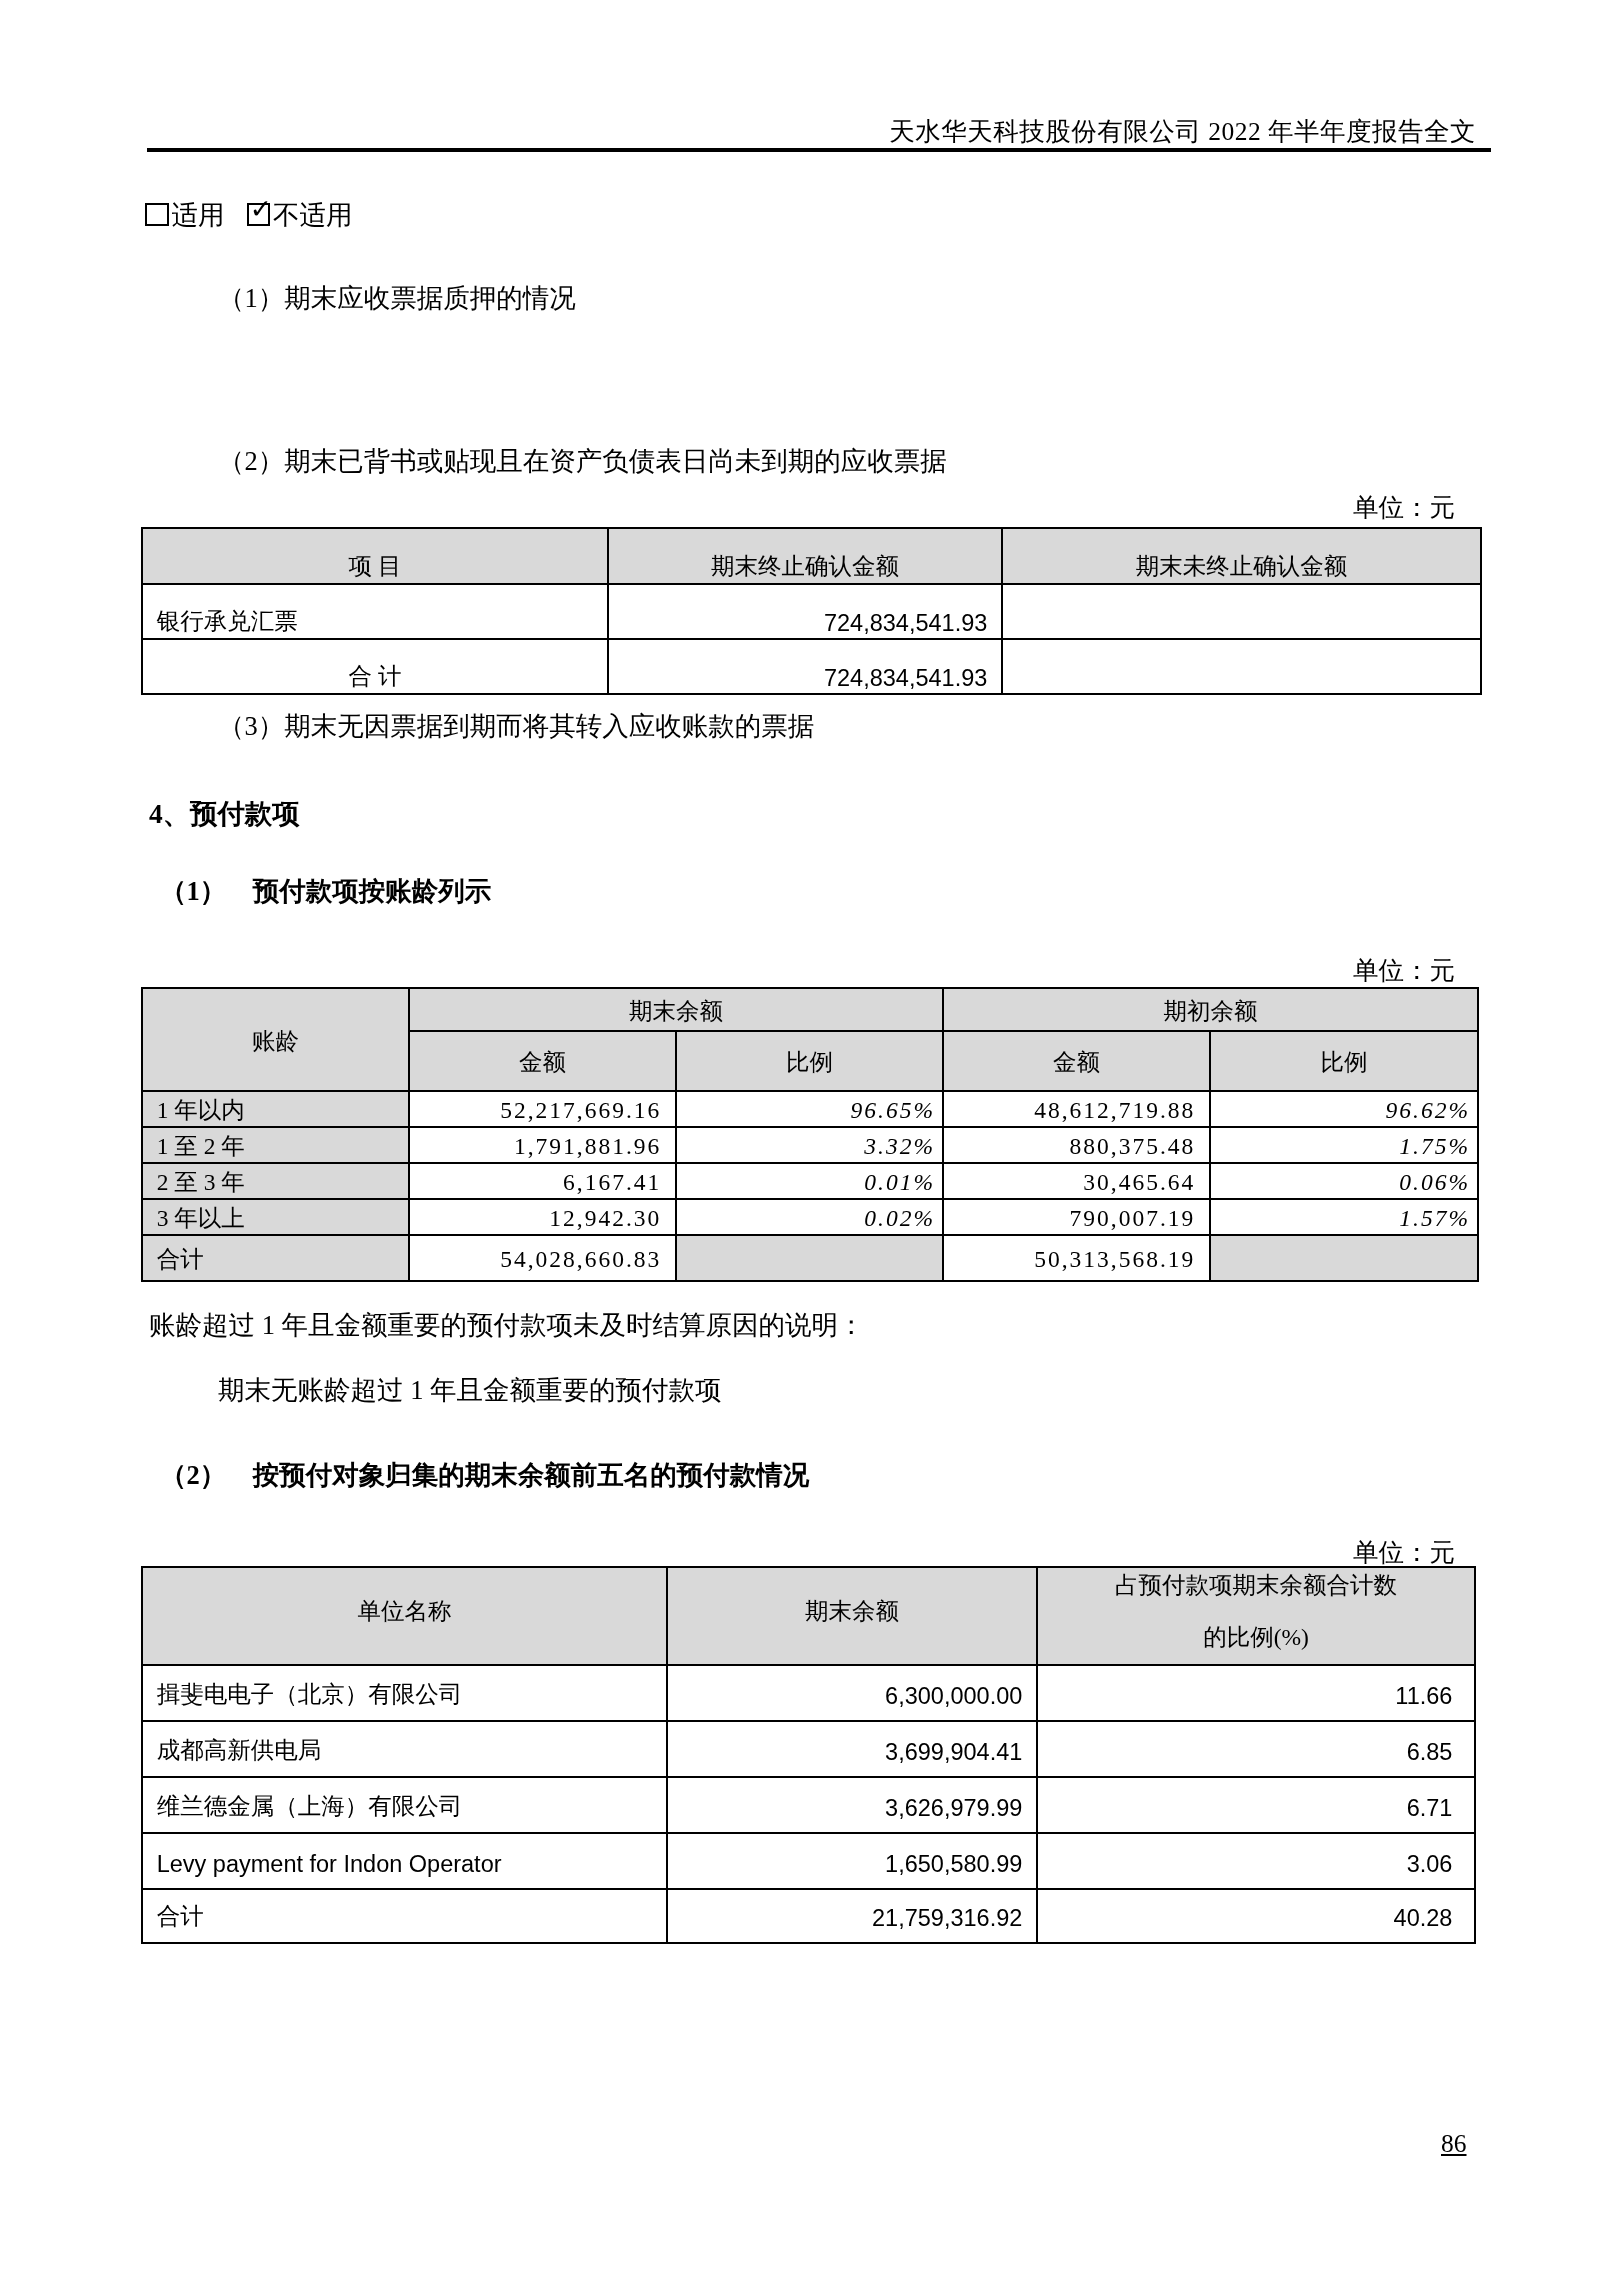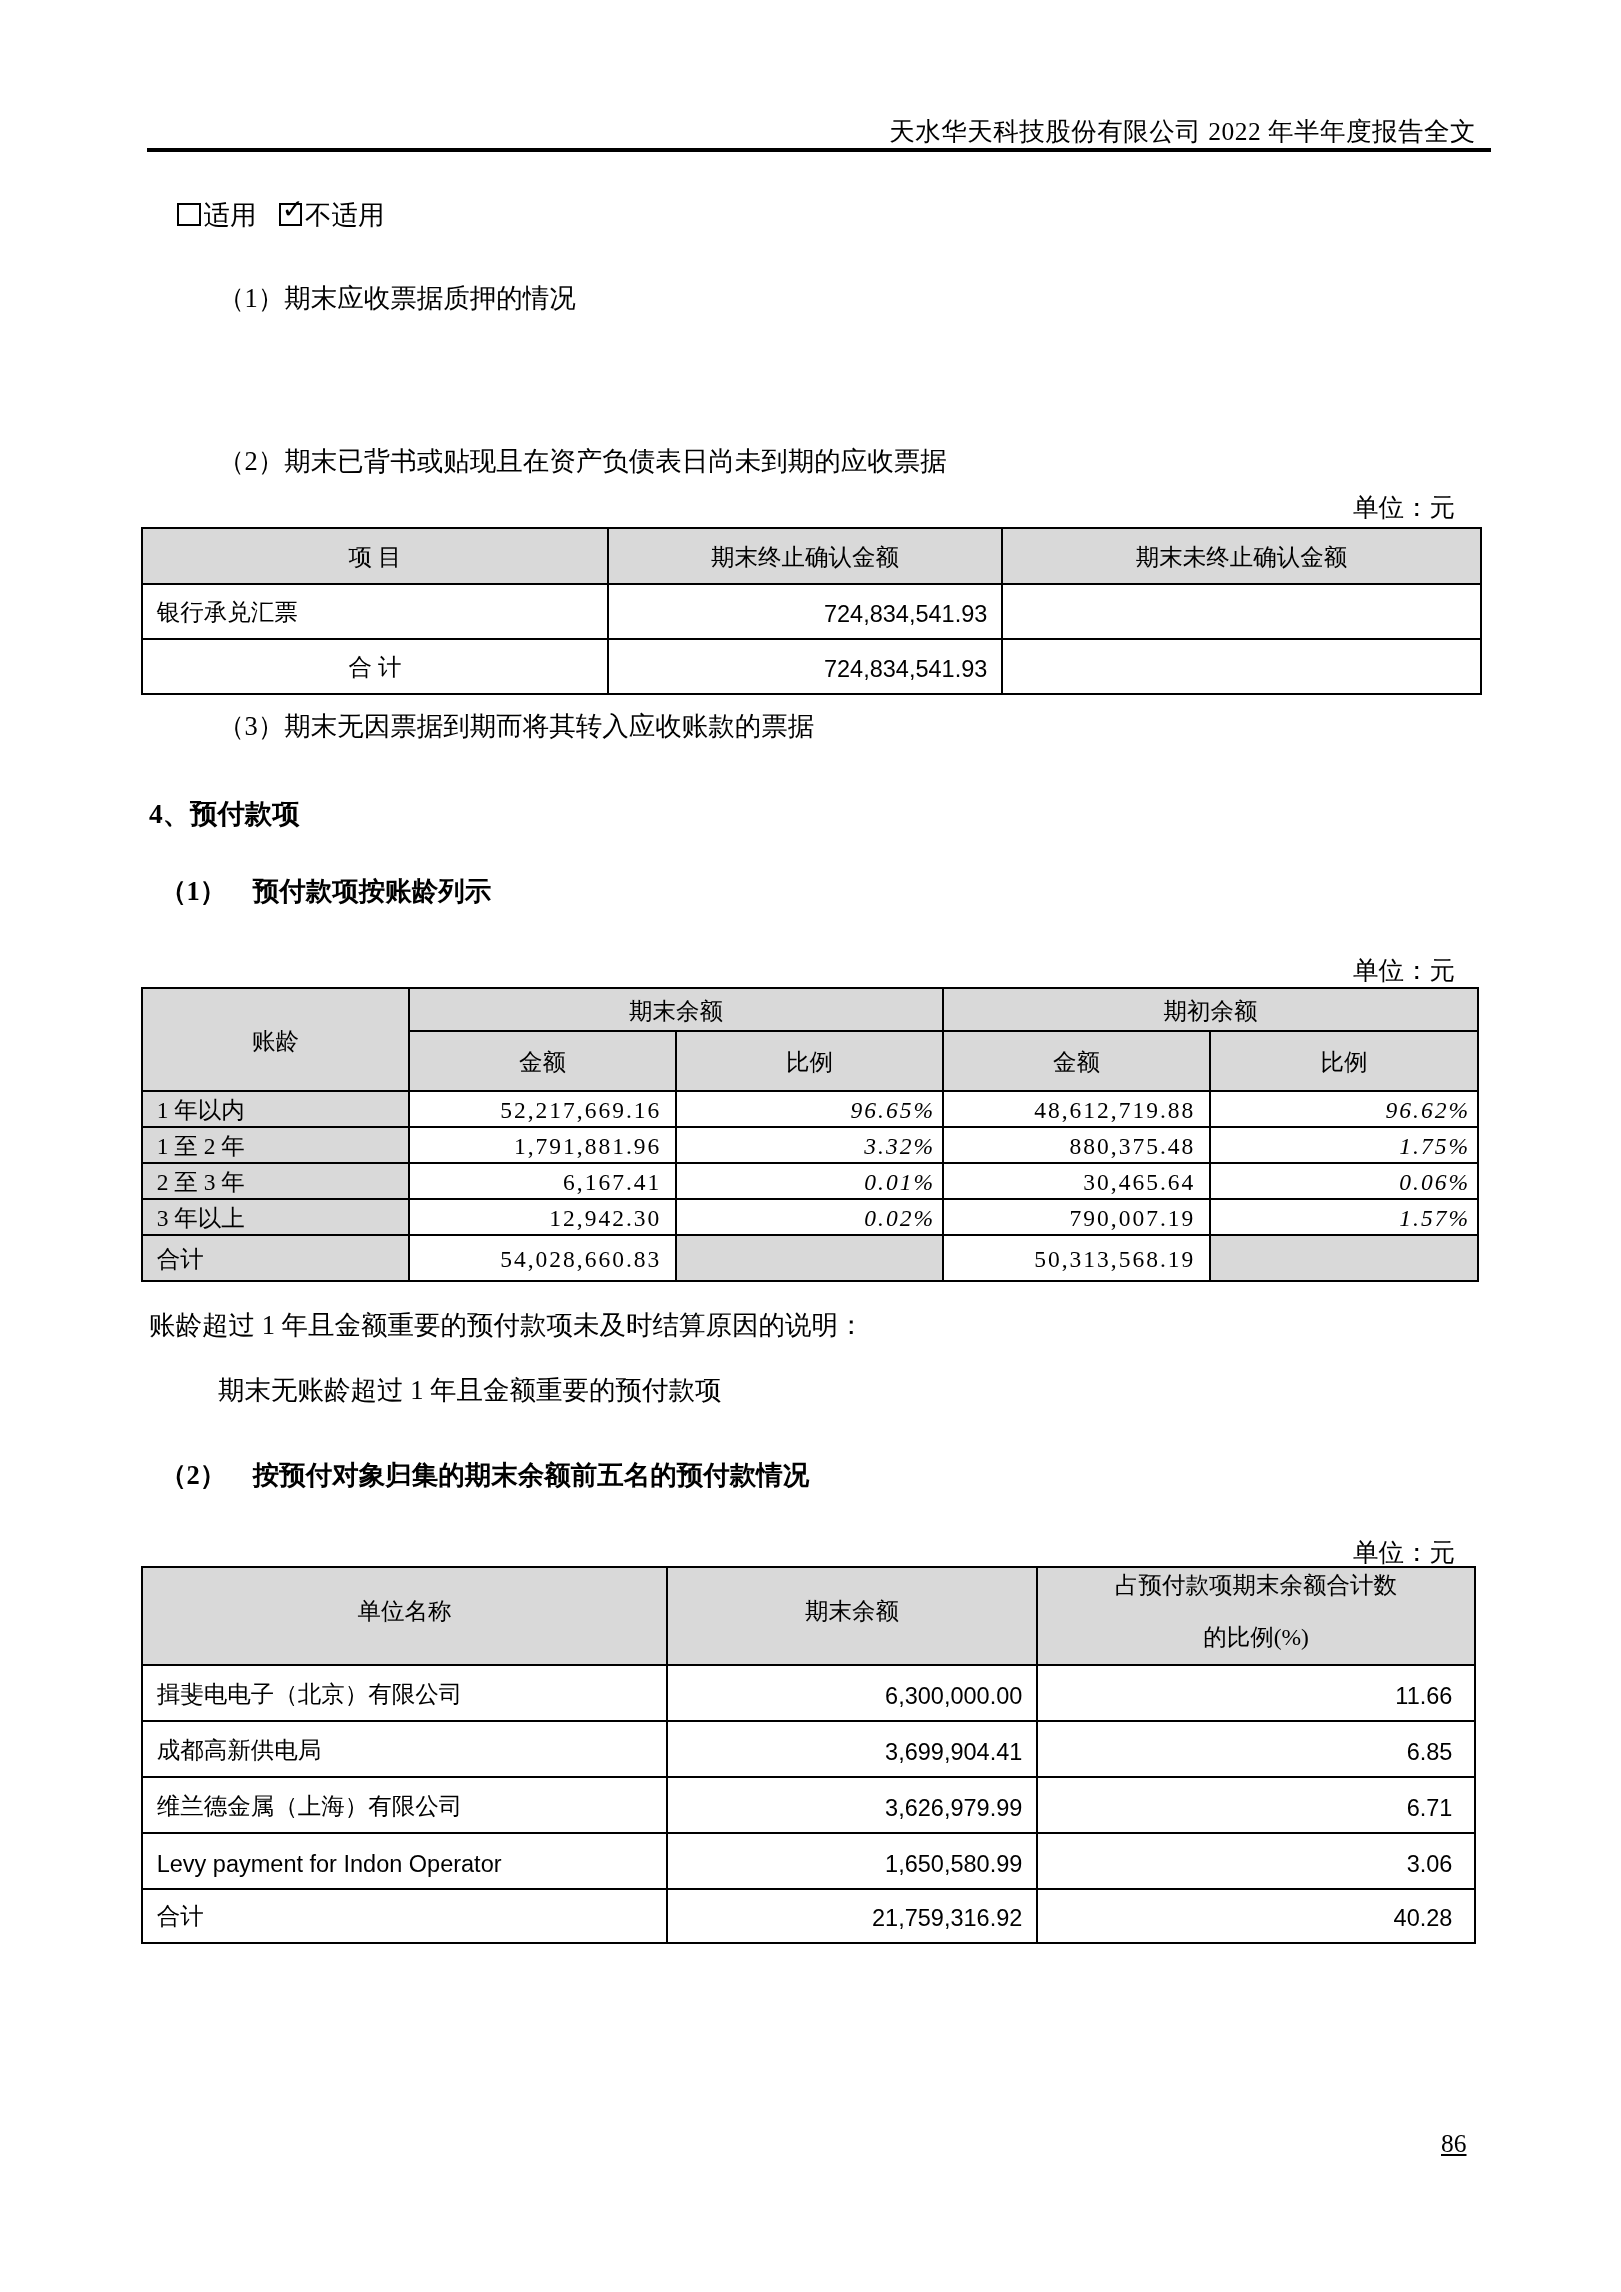--- a/index.html
+++ b/index.html
@@ -14,21 +14,21 @@
     overflow: hidden;
   }
   .abs { position: absolute; }
 
   
   .header-title { top: 114px; right: 145px; font-size: 25.5px; letter-spacing: 0.5px; }
   .header-rule  { top: 148px; left: 147px; width: 1344px; height: 3.9px; background: #000; }
 
   
   .check-line { top: 197px; left: 145px; font-size: 26.5px; white-space: nowrap; }
-  .cb-group { display: inline-block; margin-left: 32px; }
+  .cb-group { display: inline-block; }
   .cb-group + .cb-group { margin-left: 15.7px; }
   .checkbox {
     display: inline-block; width: 23.5px; height: 23.5px;
     border: 2px solid #000; vertical-align: -2px; margin-right: 2.9px; position: relative;
   }
   .checkbox.checked { border-width: 2.9px; }
   .checkbox .checkmark {
     position: absolute; top: -8.8px; left: 1px;
     font-size: 26.5px; font-weight: bold; line-height: 26.5px;
     font-family: "DejaVu Sans", sans-serif;
@@ -56,21 +56,21 @@
   .shade { background: #d9d9d9; }
   .c { text-align: center; }
   .l { text-align: left; }
   .r { text-align: right; }
   .sans { font-family: "Liberation Sans", "DejaVu Sans", sans-serif; }
   .wide { letter-spacing: 2px; }
 
   .t1 { top: 527px; left: 141px; width: 1339px; }
   .t1 tr { height: 55px; }
   .t1 tr.thead { height: 56px; }
-  .t1 td { vertical-align: bottom; padding-bottom: 10px; }
+  .t1 td { vertical-align: bottom; padding-bottom: 1px; }
 
   .t2 { top: 987px; left: 141px; width: 1334px; }
   .t2 tr { height: 28px; }
   .t2 tr.h1 { height: 43px; }
   .t2 tr.h2 { height: 60px; }
   .t2 tr.total { height: 46px; }
   .t2 td { vertical-align: middle; padding-top: 2px; }
   .t2 td.pct { padding-right: 7px; font-style: italic; }
 
   .t3 { top: 1566px; left: 141px; width: 1334px; }

